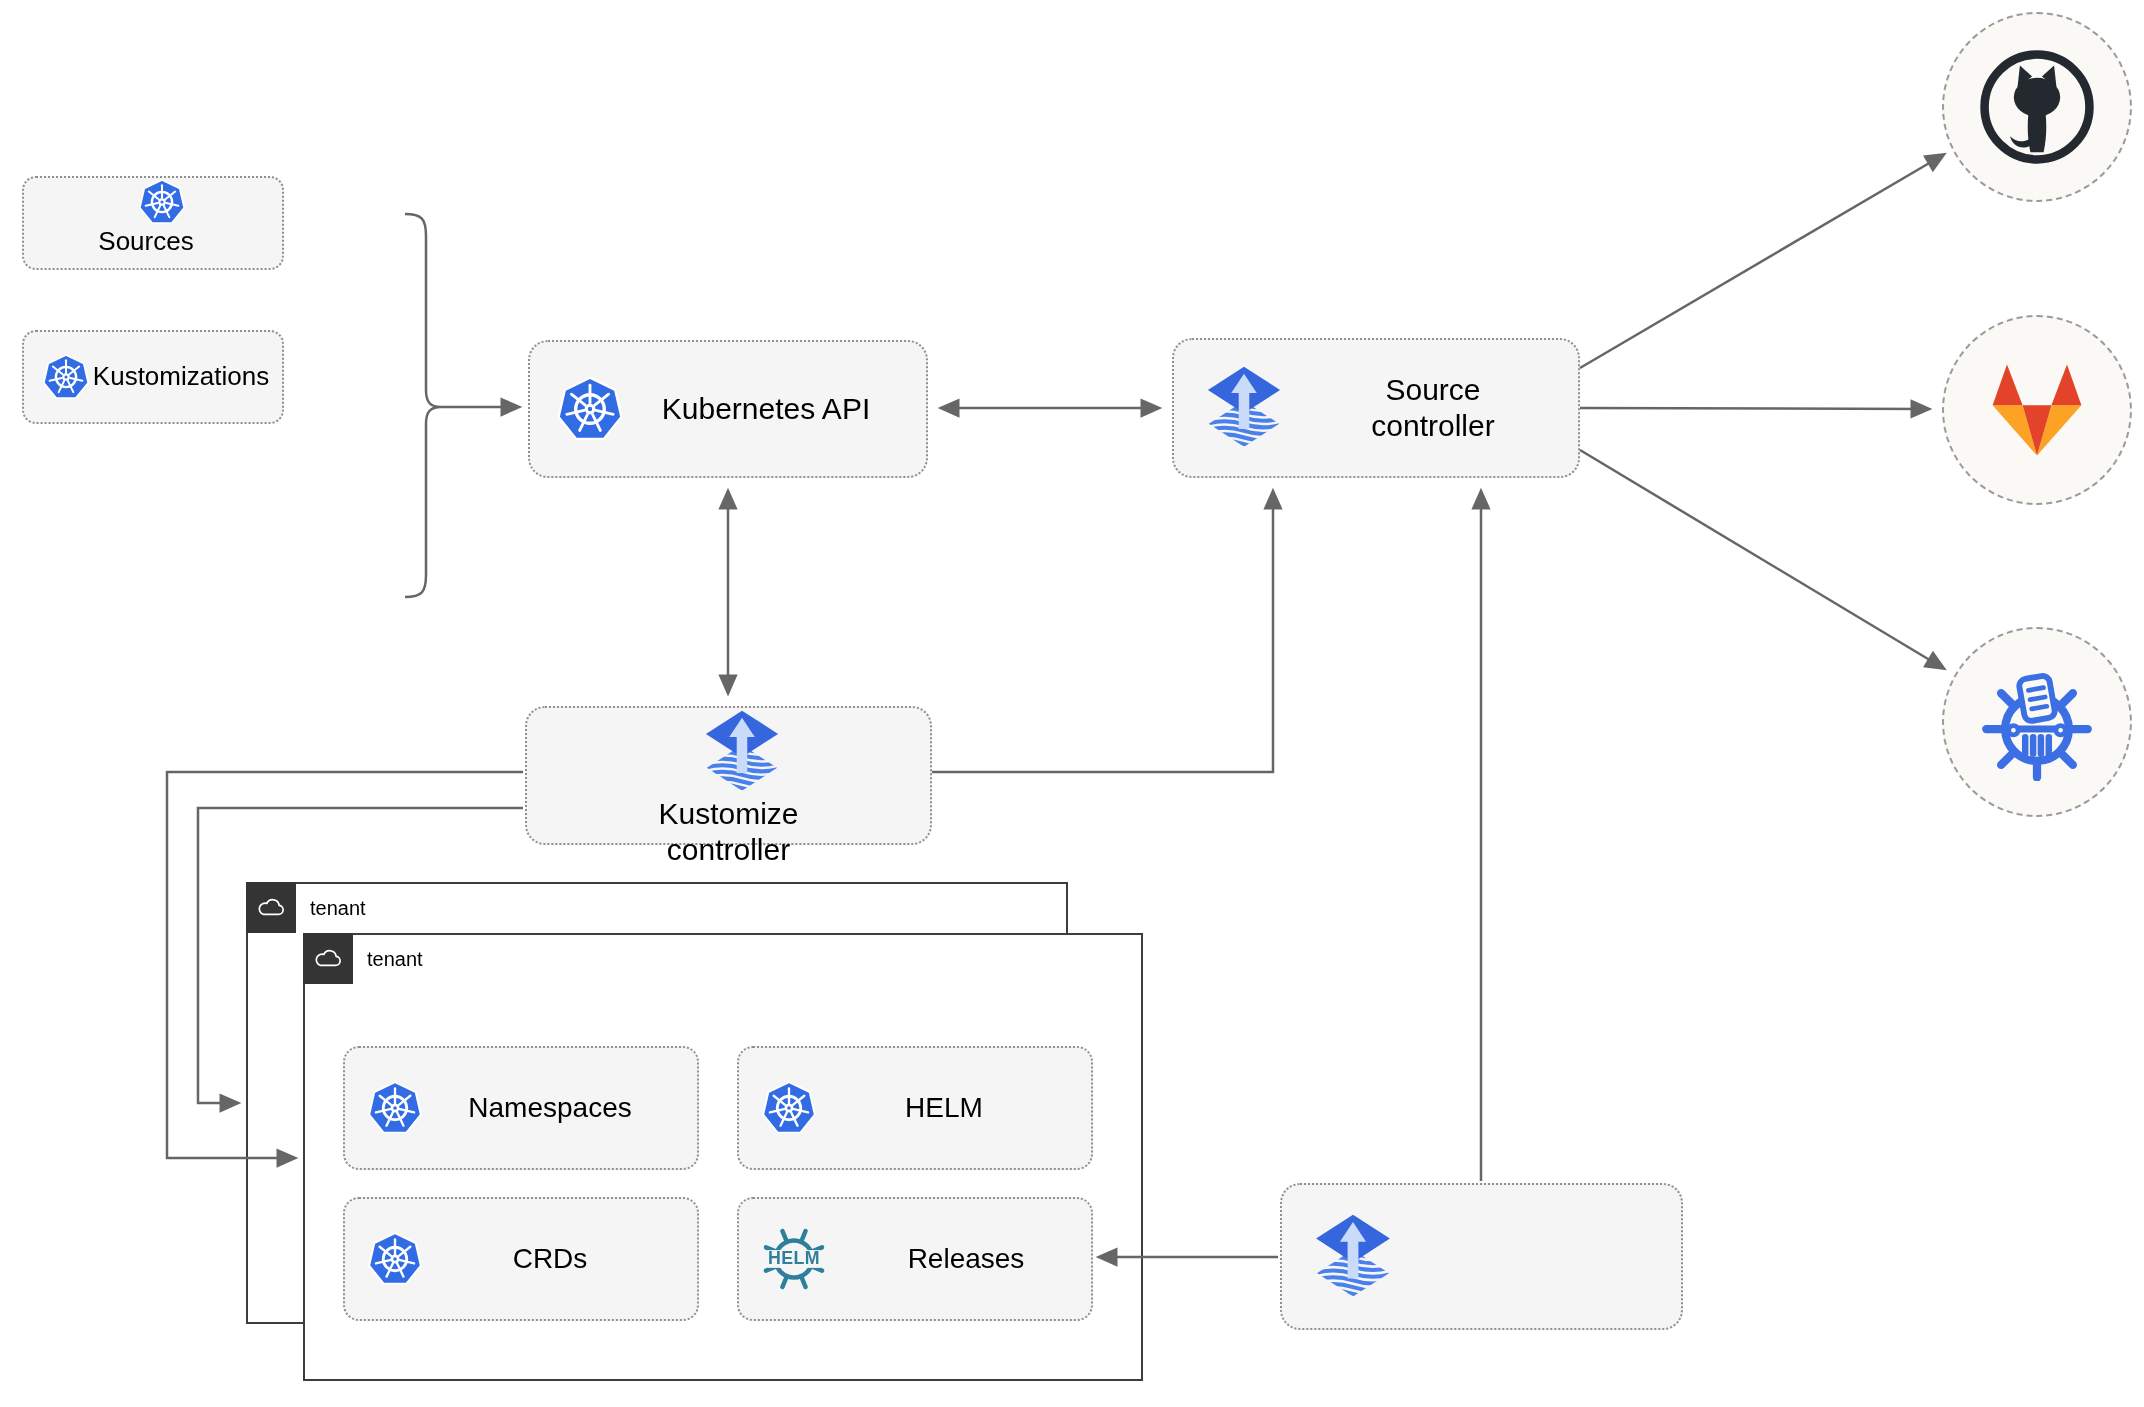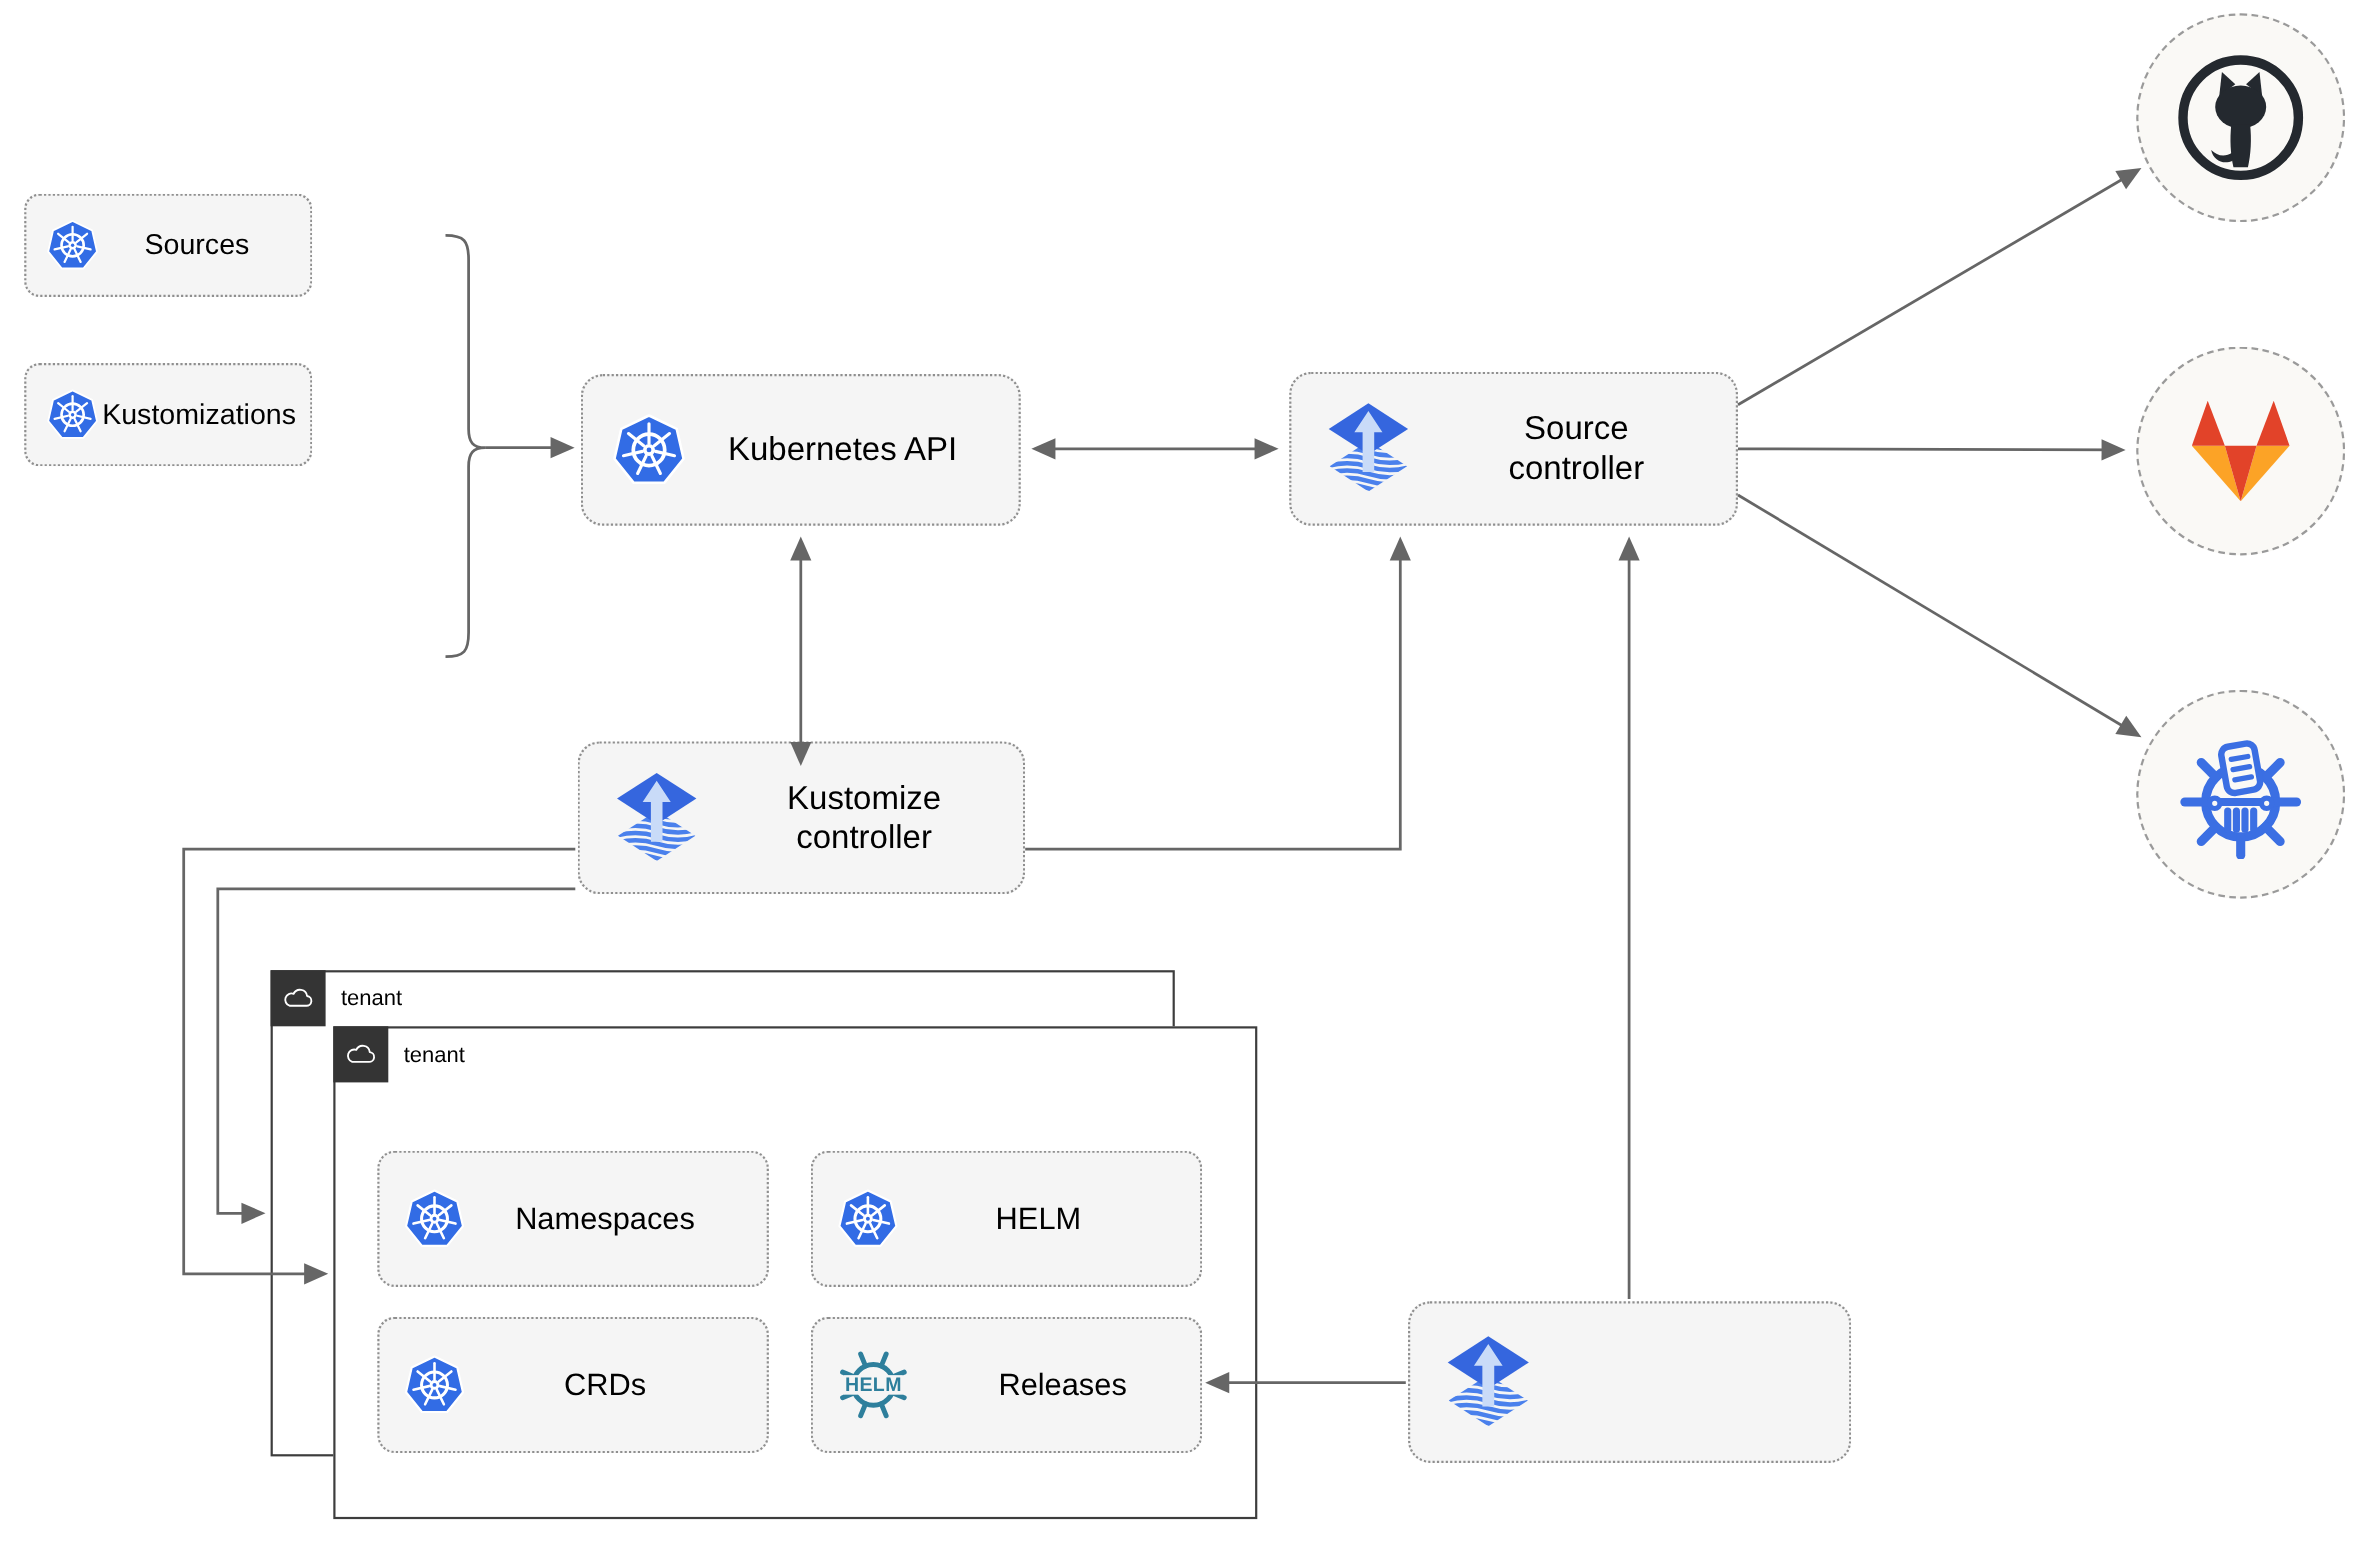--- a/index.html
+++ b/index.html
@@ -180,21 +180,21 @@
     <div class="nbox" style="left:432px;top:262px;width:356px;height:124px;gap:28px;">
       <span class="nicon" style="margin-left:18px;">
         <svg width="74" height="74">
             <use href="#ic-helm"></use>
           </svg>
         </span>
       <span class="nlabel fs28" style="padding-right:18px;">Releases</span>
     </div>
   </div>
 
-  <div class="nbox layer2" style="left:22px;top:176px;width:262px;height:94px;border-radius:14px;">
+  <div class="nbox layer2" style="left:22px;top:176px;width:262px;height:94px;border-radius:14px;flex-direction:column;">
     <span class="nicon" style="margin-left:18px;">
       <svg width="48" height="48">
           <use href="#ic-k8s"></use>
         </svg>
       </span>
     <span class="nlabel fs26" style="padding-right:14px;">Sources</span>
   </div>
 
   <div class="nbox layer2" style="left:22px;top:330px;width:262px;height:94px;border-radius:14px;">
     <span class="nicon" style="margin-left:18px;">
@@ -218,21 +218,21 @@
     <span class="nicon" style="margin-left:26px;">
       <svg width="88" height="88">
           <use href="#ic-flux"></use>
         </svg>
       </span>
     <span class="nlabel fs30">
       <span class="wrap2" style="display:block;">Source controller</span>
       </span>
   </div>
 
-  <div class="nbox layer2" style="left:525px;top:674px;width:407px;height:139px;border-radius:20px;">
+  <div class="nbox layer2" style="left:525px;top:706px;width:407px;height:139px;border-radius:20px;flex-direction:column;">
     <span class="nicon" style="margin-left:26px;">
       <svg width="88" height="88">
           <use href="#ic-flux"></use>
         </svg>
       </span>
     <span class="nlabel fs30">
       <span class="wrap2" style="display:block;max-width:170px;">Kustomize controller</span>
       </span>
   </div>
 

